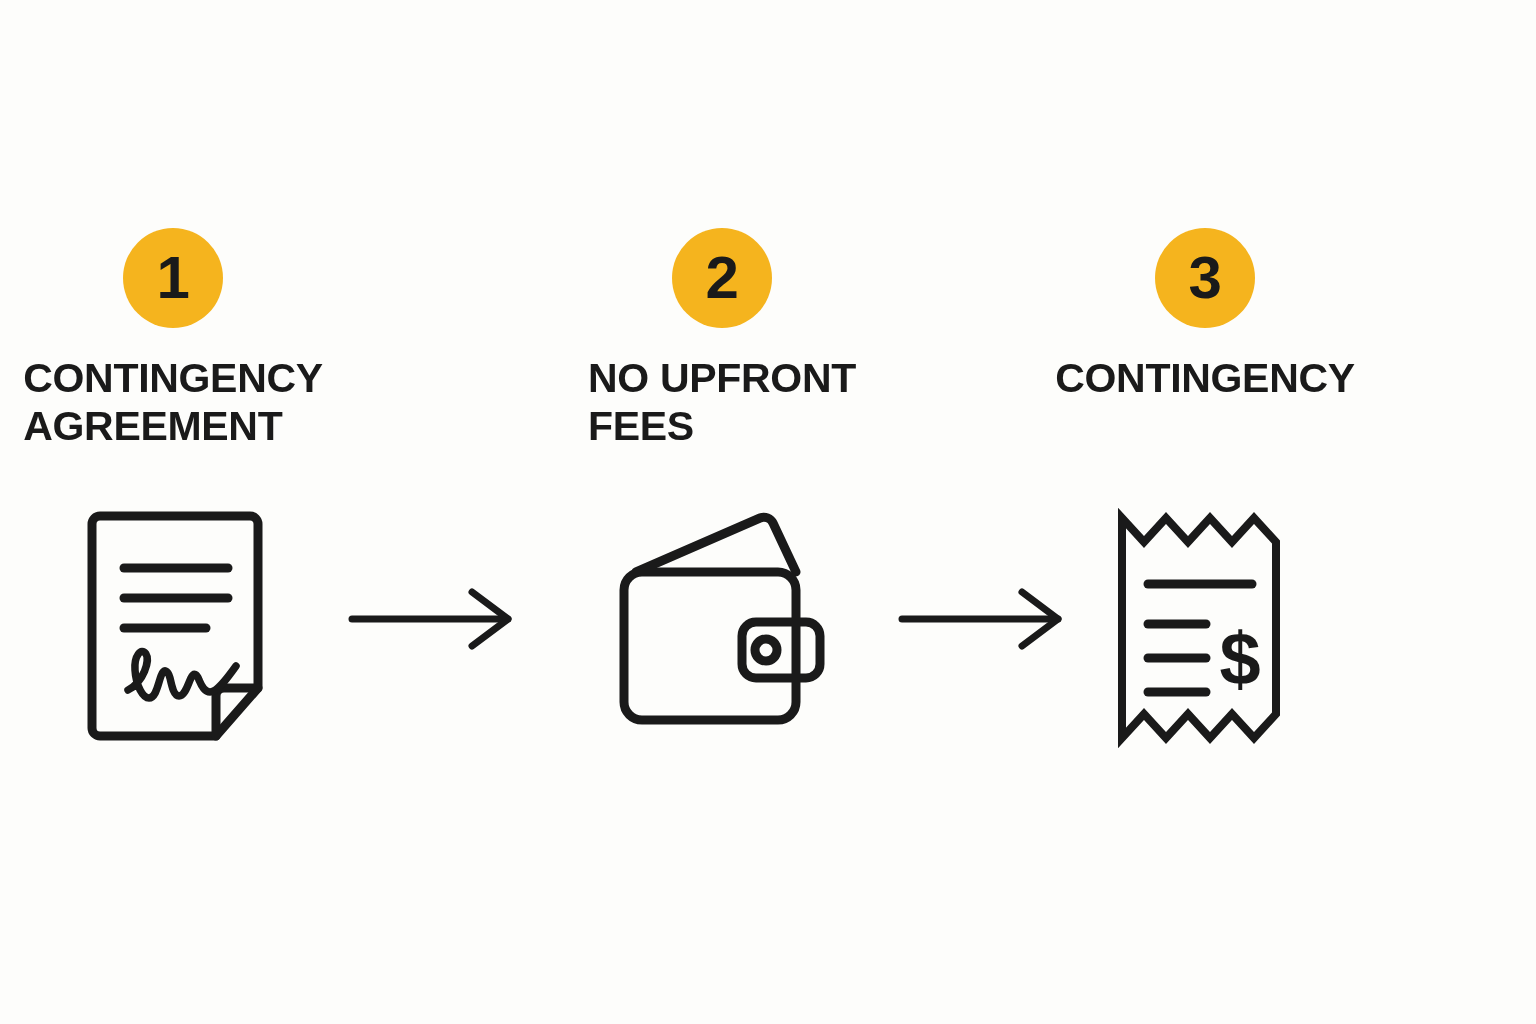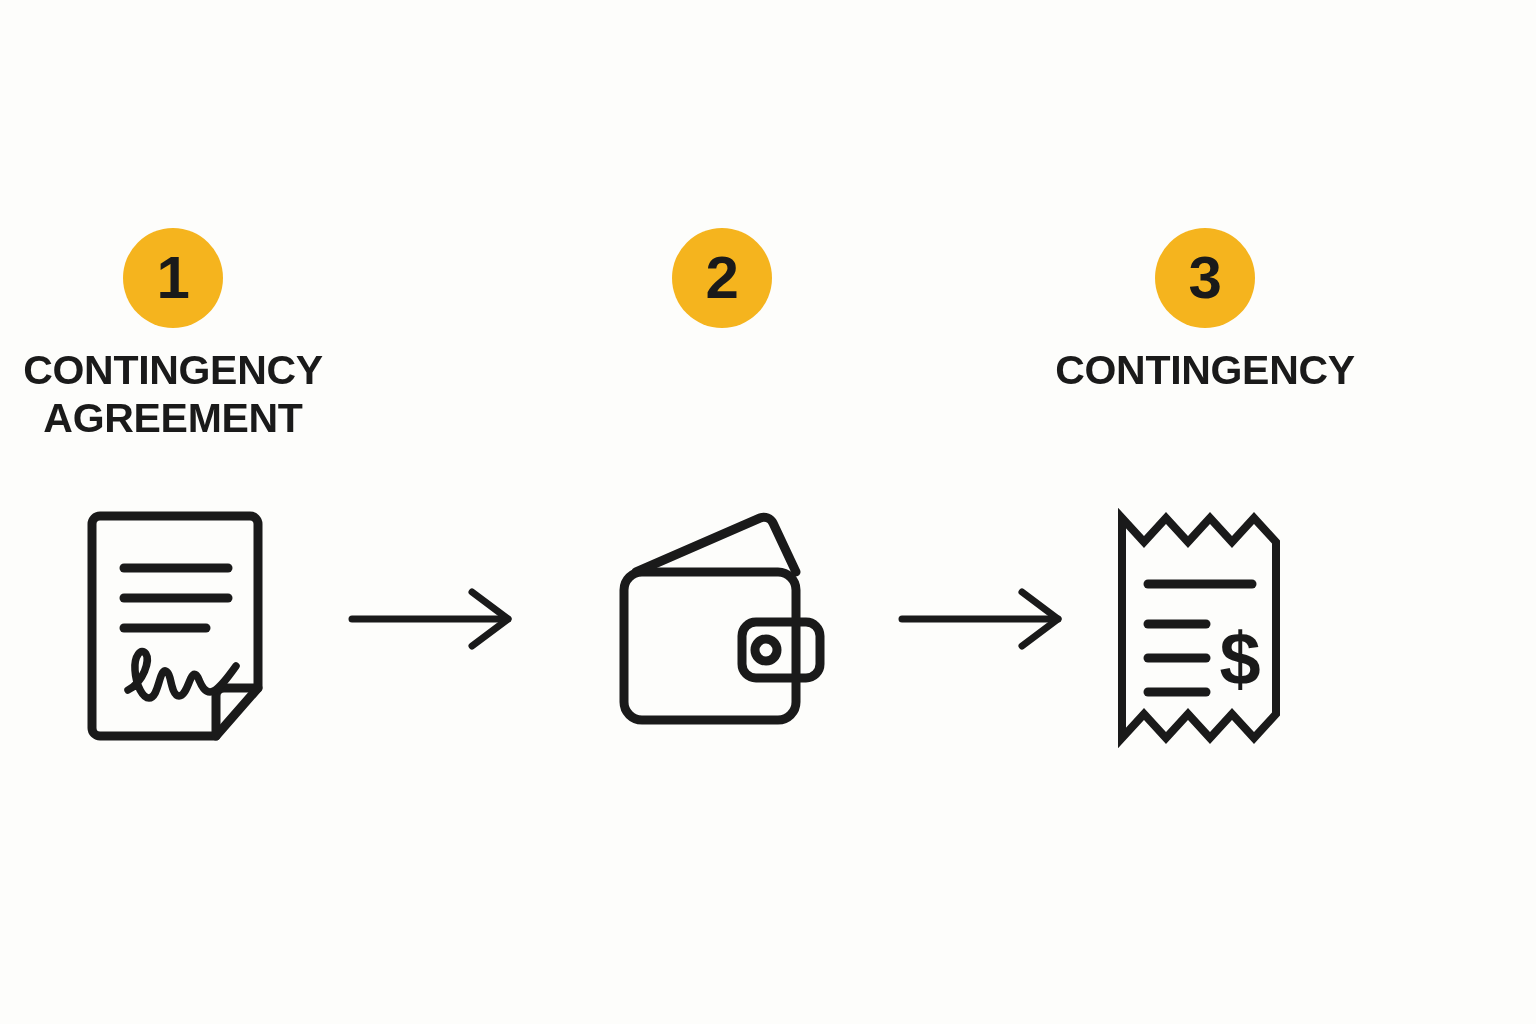--- a/index.html
+++ b/index.html
@@ -47,26 +47,26 @@
   .badge-number {
     font-size: 60px;
     font-weight: 700;
     color: #1A1A1A;
     line-height: 1;
     letter-spacing: -0.5px;
   }
 
   
   .step-title {
-    margin-top: 19px;
+    margin-top: 27px;
     font-size: 41px;
     font-weight: 700;
     color: #1A1A1A;
     line-height: 1.16;
-    text-align: center;
+    text-align: left;
     letter-spacing: -0.3px;
     white-space: nowrap;
   }
   .step-title .line { display: block; }
 
   
   .icon-wrap {
     position: absolute;
     display: flex;
     align-items: center;
@@ -132,20 +132,24 @@
     </div>
     <div class="step-title">
       <span class="line">CONTINGENCY</span>
       <span class="line">AGREEMENT</span>
     </div>
   </div>
 
   <div class="step step-2">
     <div class="badge">
       <span class="badge-number">2</span>
+    </div>
+    <div class="step-title">
+      <span class="line">NO UPFRONT</span>
+      <span class="line">FEES</span>
     </div>
   </div>
 
   <div class="step step-3">
     <div class="badge">
       <span class="badge-number">3</span>
     </div>
     <div class="step-title">
       <span class="line">CONTINGENCY</span>
     </div>

